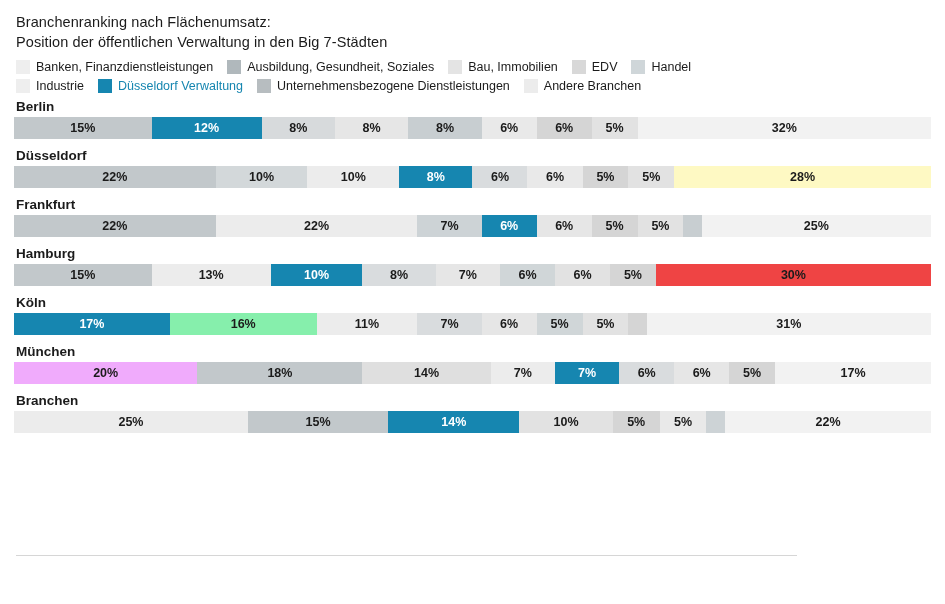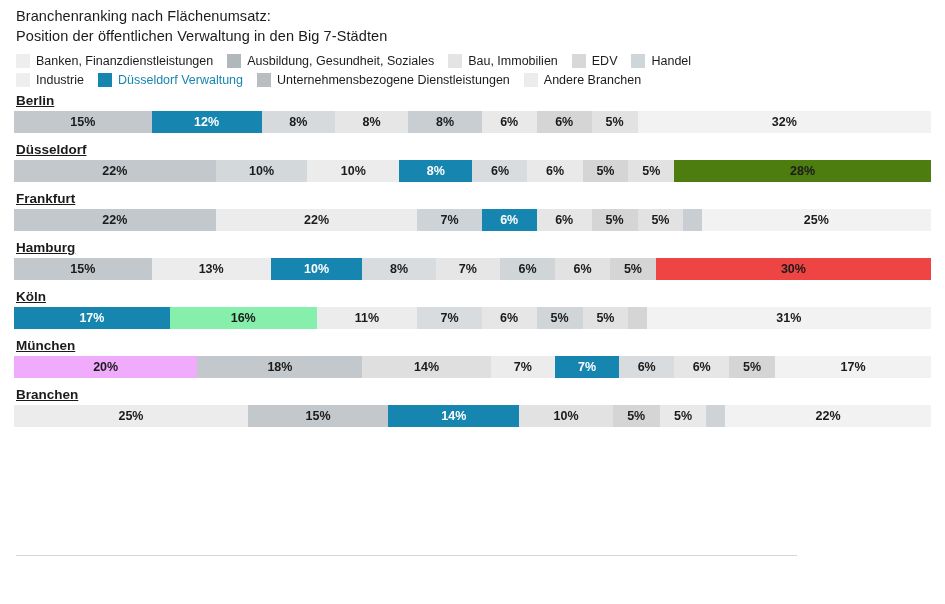--- a/index.html
+++ b/index.html
@@ -12,21 +12,21 @@
     background: #ffffff;
     font-family: "Liberation Sans", sans-serif;
     color: #1b1b1b;
     overflow: hidden;
   }
   .page {
     position: relative;
     width: 811px;
     height: 604px;
     box-sizing: border-box;
-    padding: 4px 14px 0 14px;
+    padding: 10px 14px 0 14px;
   }
   
   .title-block {
     margin: 2px 0 8px 2px;
   }
   .title-line {
     font-size: 14.5px;
     font-weight: normal;
     color: #1b1b1b;
     line-height: 20px;
@@ -67,21 +67,20 @@
   }
   .city-group {
     margin-bottom: 9px;
   }
   .city-name {
     font-size: 13.5px;
     font-weight: bold;
     color: #1b1b1b;
     margin: 0 0 3px 2px;
     line-height: 15px;
-    text-decoration: underline;
   }
   .bar-row {
     display: flex;
     width: 917px;
     height: 22px;
     background: #f2f2f2;
     overflow: hidden;
   }
   .seg {
     display: flex;
@@ -189,21 +188,21 @@
         <div class="city-name">Düsseldorf</div>
         <div class="bar-row">
           <div class="seg" style="background: rgb(194, 200, 203); flex: 0 0 22%;">22%</div>
           <div class="seg" style="background: rgb(211, 216, 218); flex: 0 0 10%;">10%</div>
           <div class="seg" style="background: rgb(236, 236, 236); flex: 0 0 10%;">10%</div>
           <div class="seg accent" style="background: rgb(22, 134, 176); flex: 0 0 8%;">8%</div>
           <div class="seg" style="background: rgb(217, 220, 222); flex: 0 0 6%;">6%</div>
           <div class="seg" style="background: rgb(233, 233, 233); flex: 0 0 6%;">6%</div>
           <div class="seg" style="background: rgb(213, 213, 213); flex: 0 0 5%;">5%</div>
           <div class="seg" style="background: rgb(226, 226, 226); flex: 0 0 5%;">5%</div>
-          <div class="seg" style="background: #4d7c0f; flex: 0 0 28%;">28%</div>
+          <div class="seg" style="background: #fef9c3; flex: 0 0 28%;">28%</div>
         </div>
       </div>
       <div class="city-group">
         <div class="city-name">Frankfurt</div>
         <div class="bar-row">
           <div class="seg" style="background: rgb(194, 200, 203); flex: 0 0 22%;">22%</div>
           <div class="seg" style="background: rgb(236, 236, 236); flex: 0 0 22%;">22%</div>
           <div class="seg" style="background: rgb(205, 211, 214); flex: 0 0 7%;">7%</div>
           <div class="seg accent" style="background: rgb(22, 134, 176); flex: 0 0 6%;">6%</div>
           <div class="seg" style="background: rgb(230, 230, 230); flex: 0 0 6%;">6%</div>

